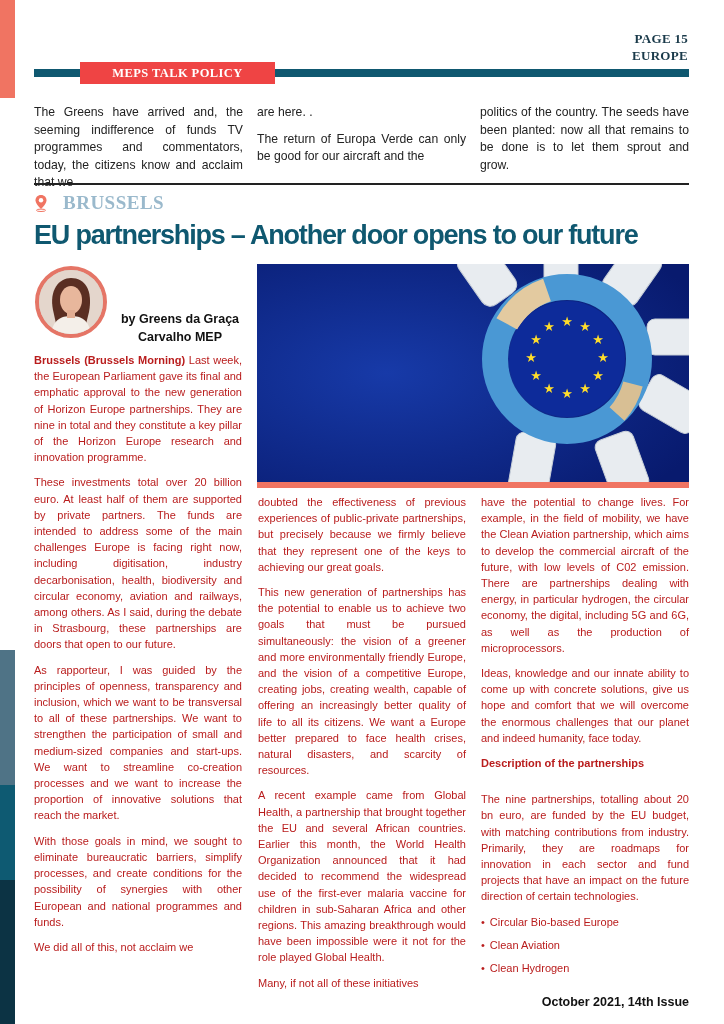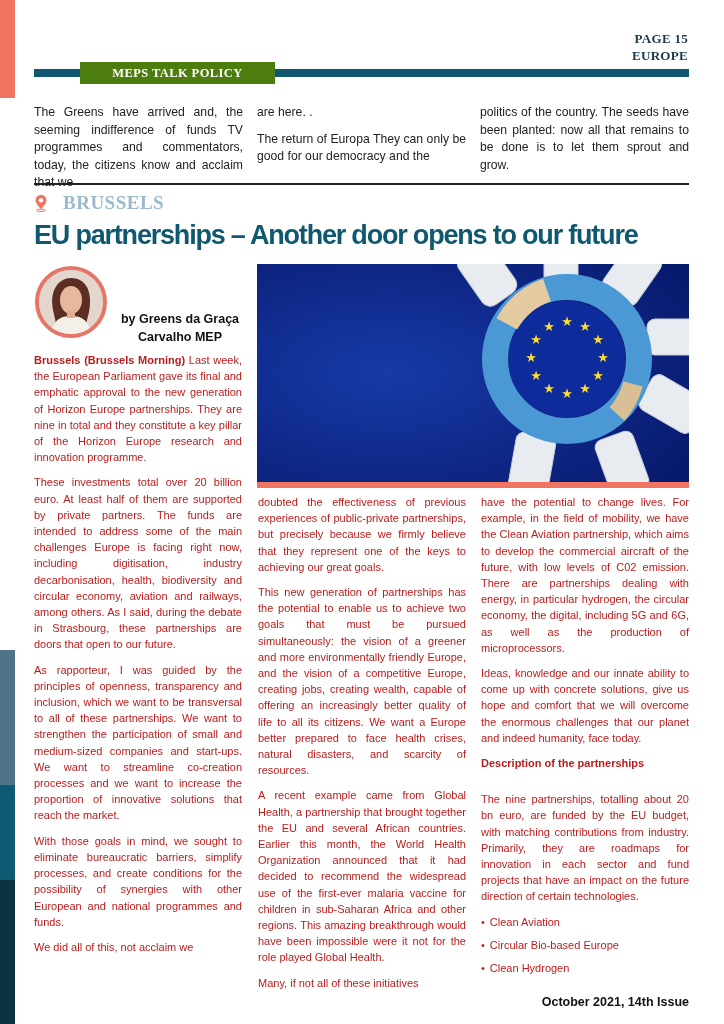--- a/index.html
+++ b/index.html
@@ -11,21 +11,21 @@
   .edge-a { top: 650px; height: 135px; background: #4f7386; }
   .edge-b { top: 785px; height: 95px; background: #0e5a72; }
   .edge-c { top: 880px; height: 144px; background: #0c3344; }
 
   .page-no { position: absolute; right: 36px; top: 30px; text-align: right;
     font-family: "Liberation Serif", serif; font-weight: bold; font-size: 13px;
     line-height: 17px; color: #1a3a4a; letter-spacing: 0.3px; }
 
   .rule-blue { position: absolute; left: 34px; top: 69px; width: 655px; height: 8px; background: #0f5870; }
   .section-tag { position: absolute; left: 80px; top: 62px; width: 195px; height: 22px;
-    background: #4d7c0f; color: #fff; font-family: "Liberation Serif", serif;
+    background: #ef4444; color: #fff; font-family: "Liberation Serif", serif;
     font-weight: bold; font-size: 12.5px; line-height: 22px; text-align: center; letter-spacing: 0.4px; }
 
   .prev-cols { position: absolute; left: 34px; top: 104px; width: 655px; display: flex; justify-content: space-between; }
   .prev-col { width: 209px; font-size: 12.2px; line-height: 17.5px; text-align: justify; color: #222; }
   .prev-col p { margin-bottom: 9px; }
 
   .rule-black { position: absolute; left: 34px; top: 183px; width: 655px; height: 2px; background: #222; }
 
   .loc { position: absolute; left: 34px; top: 192px; display: flex; align-items: center; gap: 15px; }
   .loc .pin { width: 14px; height: 18px; }
@@ -70,21 +70,21 @@
 
 <div class="rule-blue"></div>
 <div class="section-tag">MEPS TALK POLICY</div>
 
 <div class="prev-cols">
   <div class="prev-col">
     <p>The Greens have arrived and, the seeming indifference of funds TV programmes and commentators, today, the citizens know and acclaim that we</p>
   </div>
   <div class="prev-col">
     <p>are here. .</p>
-    <p>The return of Europa They can only be good for our democracy and the</p>
+    <p>The return of Europa Verde can only be good for our aircraft and the</p>
   </div>
   <div class="prev-col">
     <p>politics of the country. The seeds have been planted: now all that remains to be done is to let them sprout and grow.</p>
   </div>
 </div>
 
 <div class="rule-black"></div>
 
 <div class="loc">
   <svg class="pin" viewBox="0 0 14 18">
@@ -165,19 +165,19 @@
   <p>A recent example came from Global Health, a partnership that brought together the EU and several African countries. Earlier this month, the World Health Organization announced that it had decided to recommend the widespread use of the first-ever malaria vaccine for children in sub-Saharan Africa and other regions. This amazing breakthrough would have been impossible were it not for the role played Global Health.</p>
   <p>Many, if not all of these initiatives</p>
 </div>
 
 <div class="col col3">
   <p>have the potential to change lives. For example, in the field of mobility, we have the Clean Aviation partnership, which aims to develop the commercial aircraft of the future, with low levels of C02 emission. There are partnerships dealing with energy, in particular hydrogen, the circular economy, the digital, including 5G and 6G, as well as the production of microprocessors.</p>
   <p>Ideas, knowledge and our innate ability to come up with concrete solutions, give us hope and comfort that we will overcome the enormous challenges that our planet and indeed humanity, face today.</p>
   <div class="subhead">Description of the partnerships</div>
   <p>The nine partnerships, totalling about 20 bn euro, are funded by the EU budget, with matching contributions from industry. Primarily, they are roadmaps for innovation in each sector and fund projects that have an impact on the future direction of certain technologies.</p>
   <ul class="bullets">
+    <li>Circular Bio-based Europe</li>
     <li>Clean Aviation</li>
-    <li>Circular Bio-based Europe</li>
     <li>Clean Hydrogen</li>
   </ul>
 </div>
 
 <div class="footer">October 2021, 14th Issue</div>
 
 </body></html>

